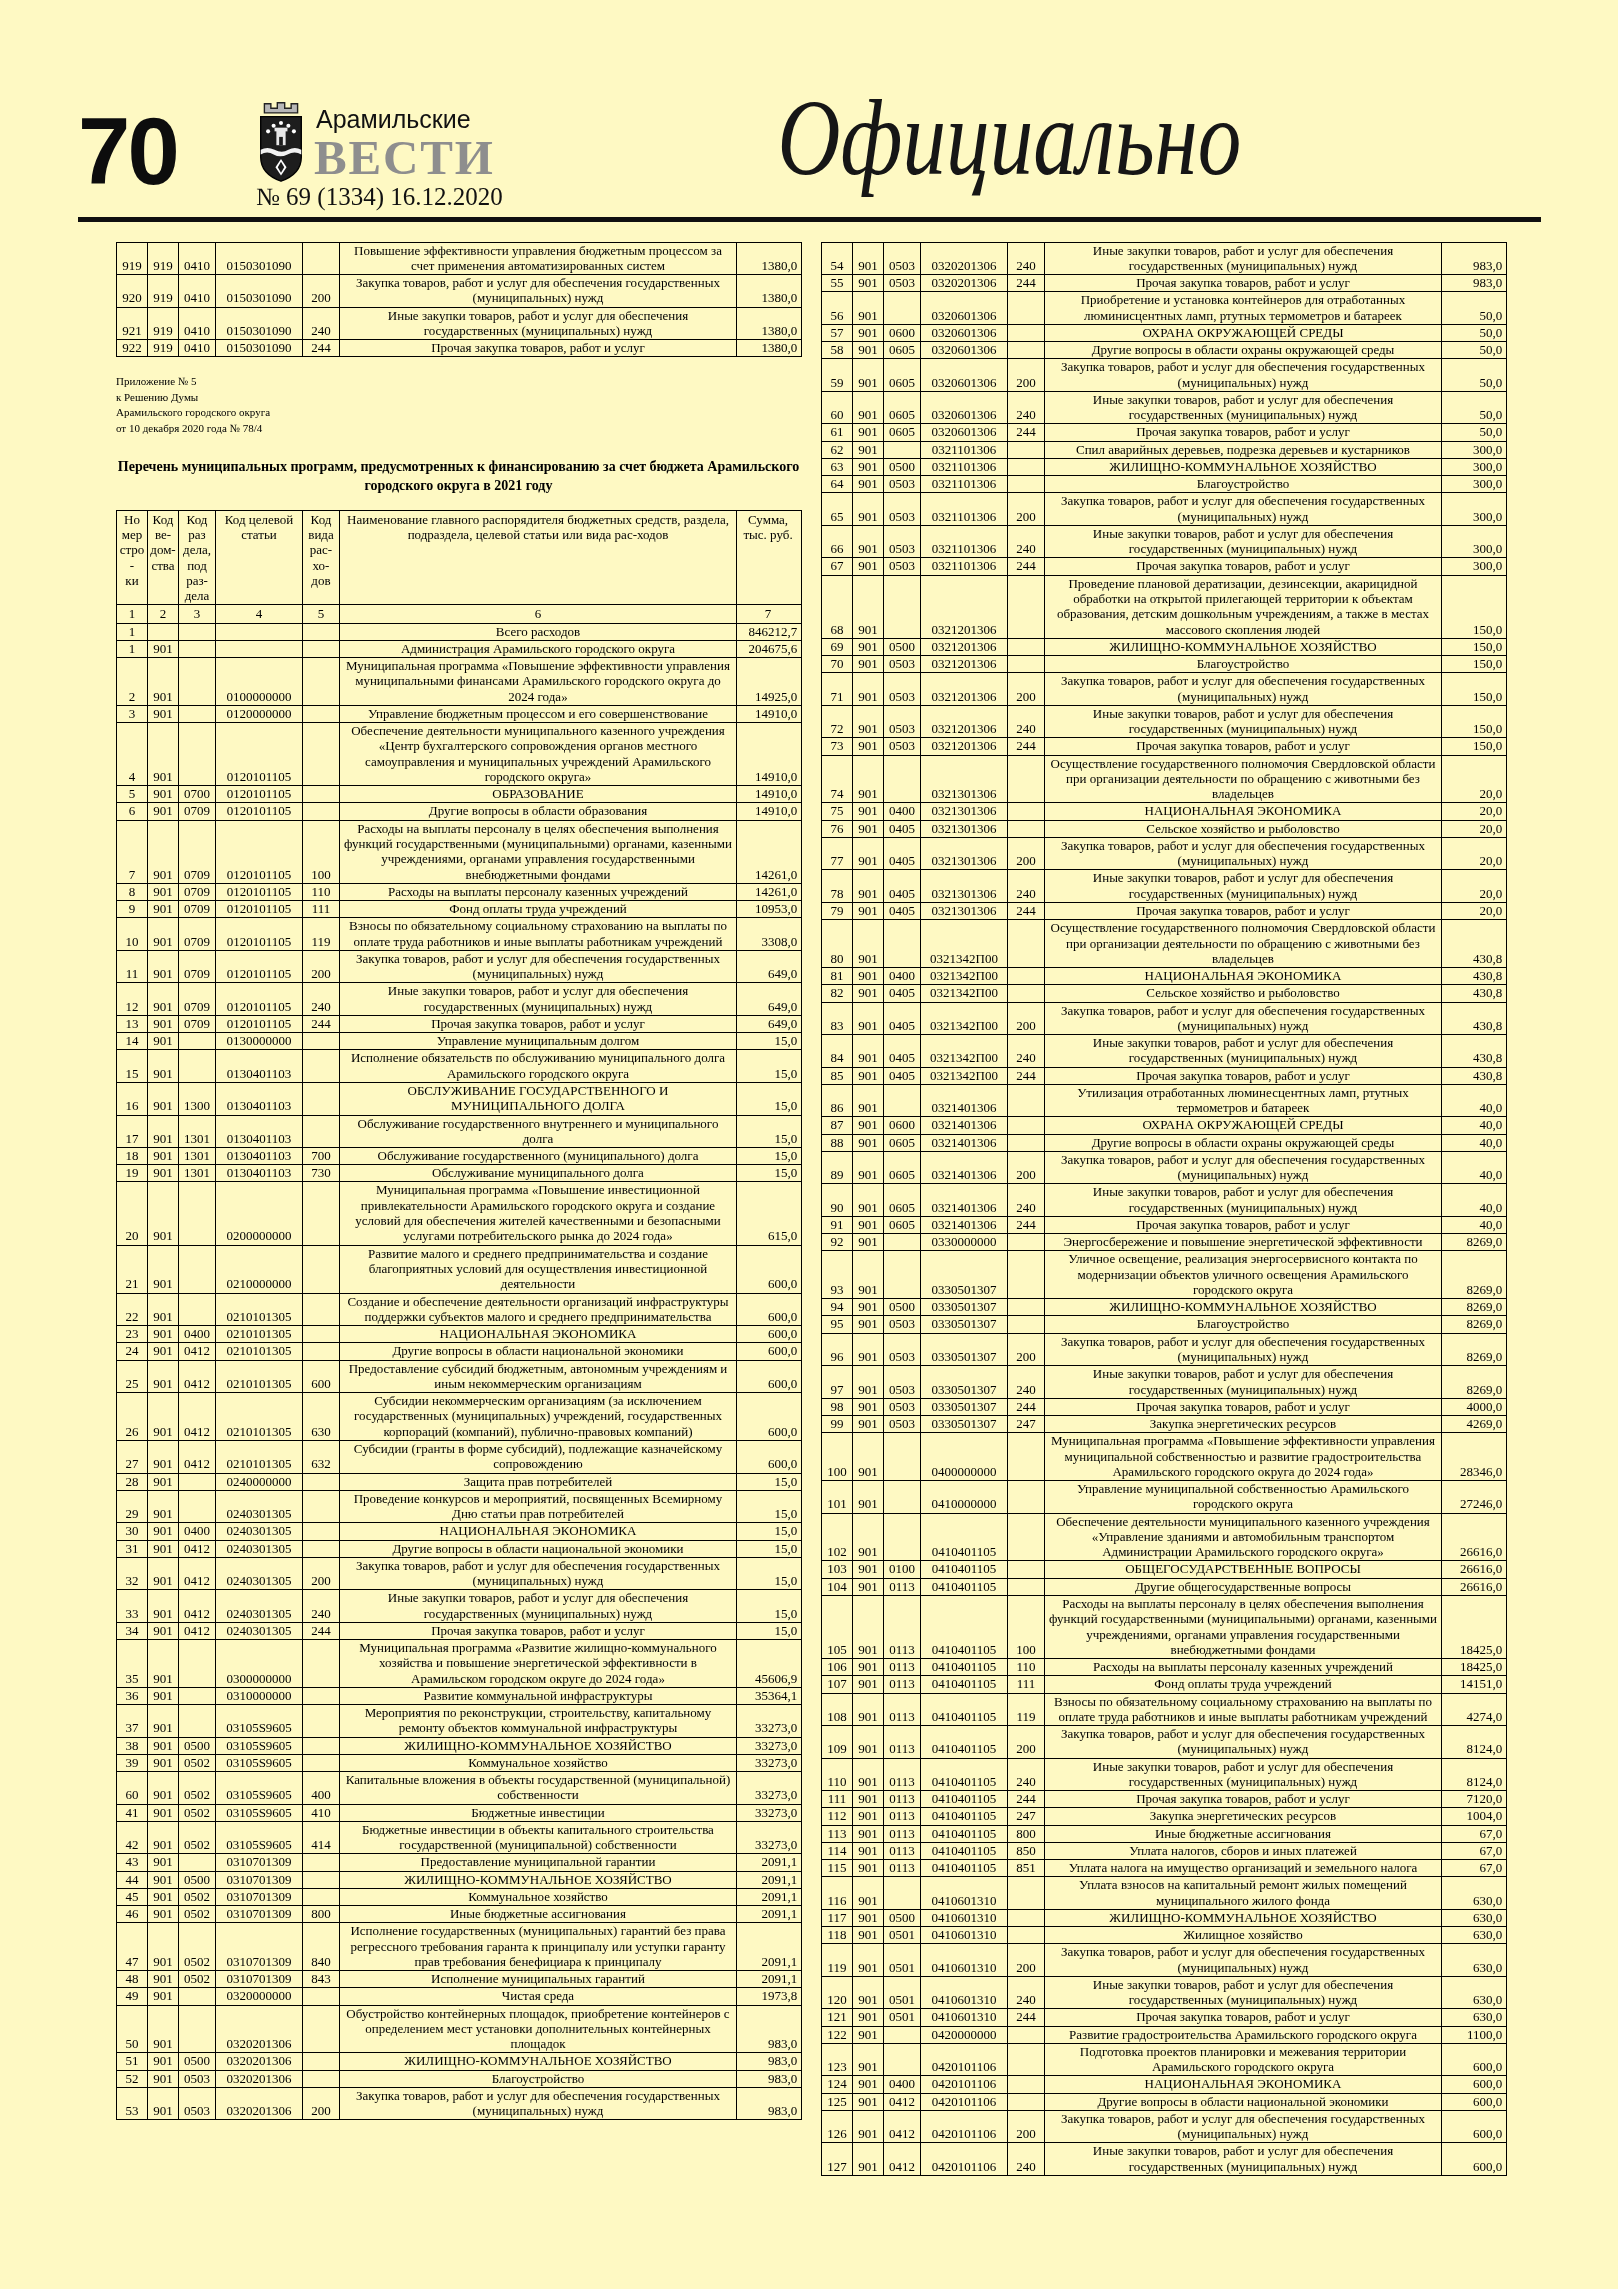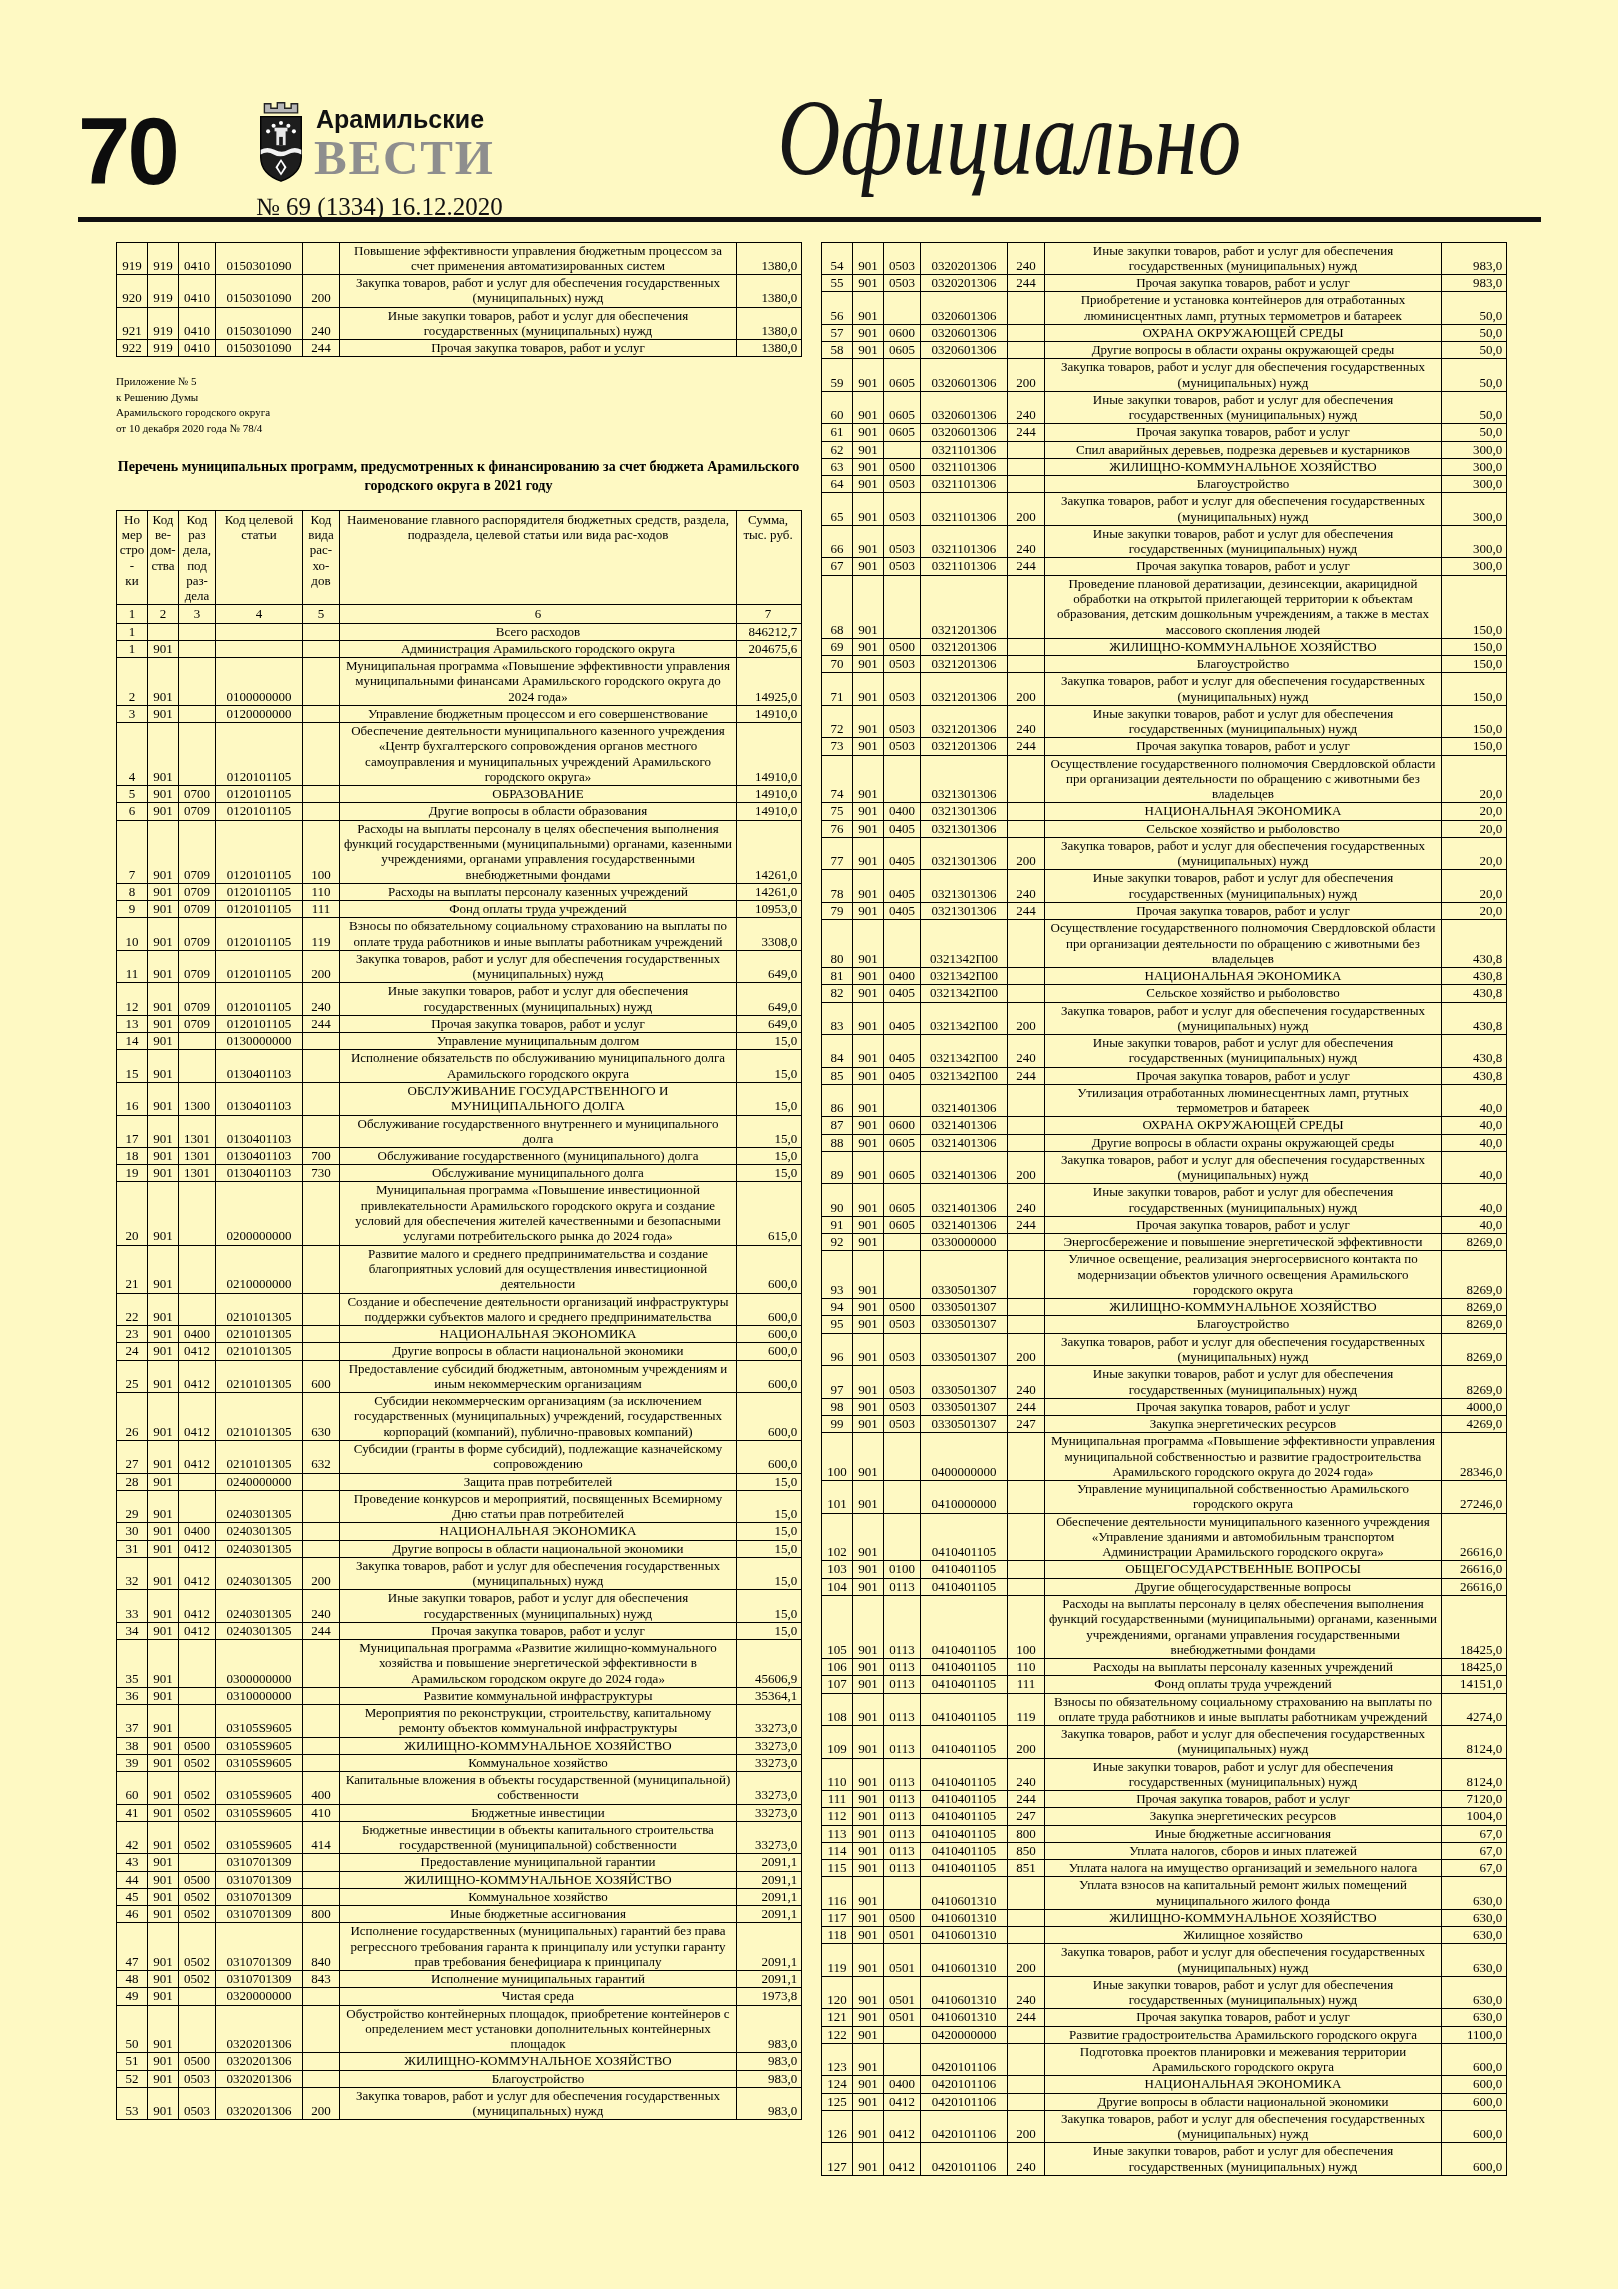--- a/index.html
+++ b/index.html
@@ -12,29 +12,29 @@
   
   .masthead { position:relative; height:171px; }
   .page-num {
     position:absolute; left:0; top:59px;
     font-family:"Liberation Sans", sans-serif; font-weight:800;
     font-size:94px; line-height:1; letter-spacing:-2.8px; color:#0d0d0d;
   }
   .coat { position:absolute; left:178px; top:54px; }
   .brand-top {
     position:absolute; left:238px; top:61px;
-    font-family:"Liberation Sans", sans-serif; font-weight:700; font-size:25px; line-height:1; color:#111;
+    font-family:"Liberation Sans", sans-serif; font-weight:400; font-size:25px; line-height:1; color:#111;
   }
   .brand-bottom {
     position:absolute; left:236px; top:87px;
     font-family:Liberation Serif, serif; font-weight:800; font-size:49px; line-height:1;
     color:#8e8e8e; letter-spacing:1.8px;
   }
   .issue {
-    position:absolute; left:178px; top:148px;
+    position:absolute; left:178px; top:138px;
     font-size:25px; line-height:1; color:#111;
   }
   .section-title {
     position:absolute; left:581px; top:37px; width:701px; text-align:center;
     font-family:"Liberation Serif", serif; font-style:italic; font-weight:500;
     font-size:109px; line-height:1; color:#161616;
     transform:scaleX(.8);
   }
   .rule { height:4.6px; background:#101010; }
   

